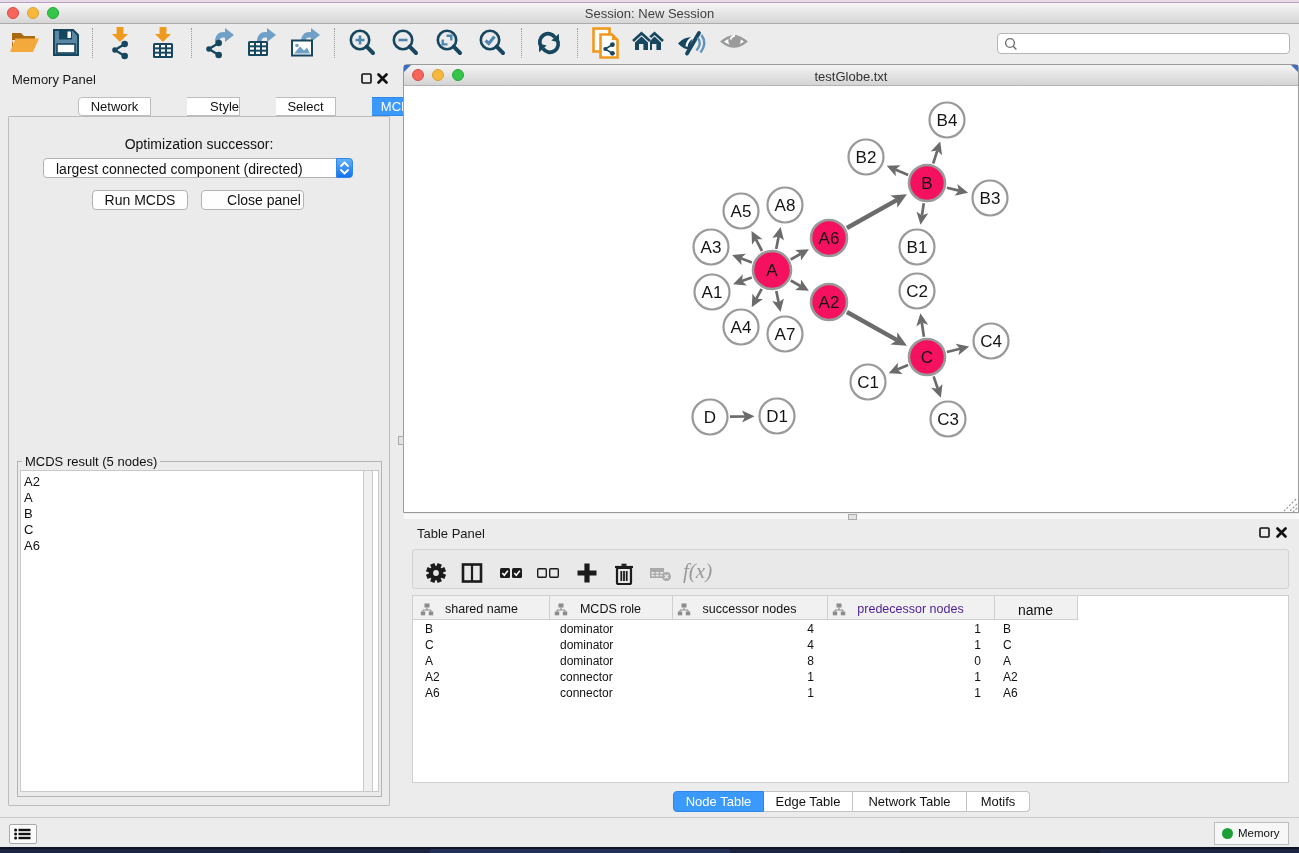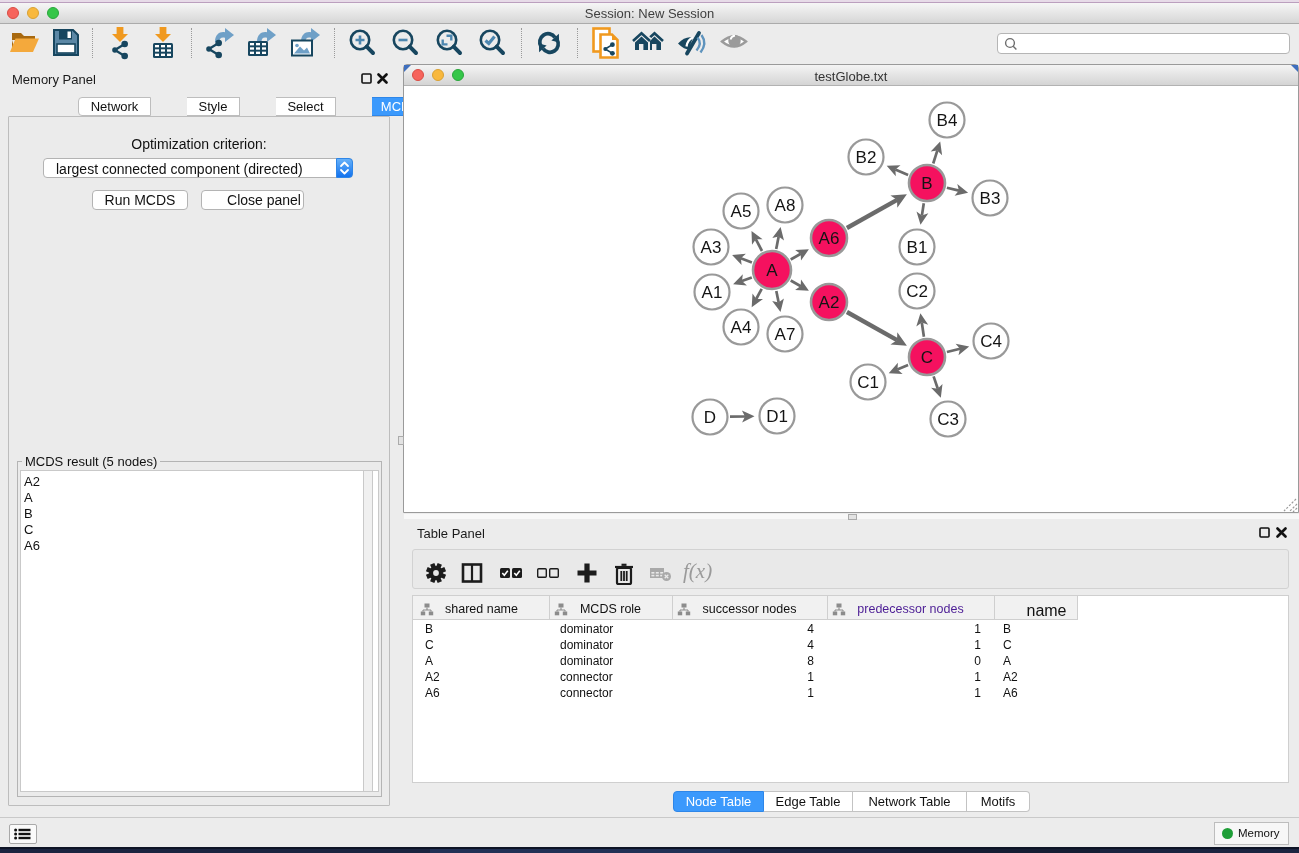--- a/index.html
+++ b/index.html
@@ -165,26 +165,26 @@
     <rect x="1" y="1" width="9" height="9" fill="none" stroke="#111" stroke-width="1.6" rx="1"></rect>
   </svg>
 <svg class="abs" style="left:377px;top:73px;" width="11" height="11" viewBox="0 0 11 11">
     <path d="M1.5,1.5 L9.5,9.5 M9.5,1.5 L1.5,9.5" stroke="#111" stroke-width="2.6" stroke-linecap="round"></path>
   </svg>
 
 <div class="abs" style="left:8px;top:116px;width:382px;height:690px;background:#ebebeb;border:1px solid #bdbdbd;border-radius:1px;"></div>
 
 <div class="abs" style="left:78px;top:97px;height:19px;display:flex;font-size:13px;gap:36px;">
 <div style="width:73px;background:#fff;border:1px solid #bdbdbd;border-radius:4px 0 0 4px;text-align:center;line-height:18px;color:#111;">Network</div>
-<div style="width:53px;background:#fff;border:1px solid #bdbdbd;border-left:none;text-align:center;line-height:18px;color:#111;">Style</div>
+<div style="width:53px;background:#fff;border:1px solid #bdbdbd;border-left:none;text-align:right;line-height:18px;color:#111;">Style</div>
 <div style="width:60px;background:#fff;border:1px solid #bdbdbd;border-left:none;text-align:center;line-height:18px;color:#111;">Select</div>
 <div style="width:57px;background:#3b99fc;border:1px solid #2e86e8;border-left:none;border-radius:0 4px 4px 0;text-align:center;line-height:18px;color:#fff;">MCDS</div>
 </div>
 
-<div class="abs" style="left:8px;top:136px;width:382px;text-align:center;font-size:14px;color:#111;">Optimization criterion:</div>
+<div class="abs" style="left:8px;top:136px;width:382px;text-align:center;font-size:14px;color:#111;">Optimization successor:</div>
 
 <div class="abs" style="left:43px;top:158px;width:310px;height:20px;background:#fff;border:1px solid #b3b3b3;border-radius:4px;"></div>
 <div class="abs" style="left:56px;top:161px;font-size:14px;color:#111;">largest connected component (directed)</div>
 <div class="abs" style="left:336px;top:158px;width:17px;height:20px;background:linear-gradient(#66b1f9,#1272ee);border:1px solid #2e86e8;border-radius:0 4px 4px 0;"></div>
 <svg class="abs" style="left:338px;top:160px;" width="13" height="16" viewBox="0 0 13 16">
 <path d="M3,6 L6.5,2.5 L10,6" fill="none" stroke="#fff" stroke-width="1.8" stroke-linecap="round" stroke-linejoin="round"></path>
 <path d="M3,10 L6.5,13.5 L10,10" fill="none" stroke="#fff" stroke-width="1.8" stroke-linecap="round" stroke-linejoin="round"></path>
 </svg>
 
 <div class="abs" style="left:92px;top:190px;width:96px;height:20px;background:#fefefe;border:1px solid #b3b3b3;border-radius:4px;text-align:center;font-size:14px;line-height:19px;color:#111;">Run MCDS</div>
@@ -387,21 +387,21 @@
 <rect x="4.5" y="0.5" width="5" height="4" fill="#8c8c8c"></rect>
 <path d="M7,4.5 L7,7 M3,7 L11,7 M3,7 L3,8.5 M11,7 L11,8.5" stroke="#8c8c8c" stroke-width="1.1" fill="none"></path>
 <rect x="0.8" y="8.5" width="4.4" height="3.8" fill="#8c8c8c"></rect>
 <rect x="8.8" y="8.5" width="4.4" height="3.8" fill="#8c8c8c"></rect>
 </svg>
 <div class="abs" style="left:547px;top:601px;width:0;"></div>
 <div class="abs" style="left:414px;top:602px;width:135px;text-align:center;font-size:12.5px;color:#111;">shared name</div>
 <div class="abs" style="left:549px;top:602px;width:123px;text-align:center;font-size:12.5px;color:#111;">MCDS role</div>
 <div class="abs" style="left:672px;top:602px;width:155px;text-align:center;font-size:12.5px;color:#111;">successor nodes</div>
 <div class="abs" style="left:827px;top:602px;width:167px;text-align:center;font-size:12.5px;color:#4c1d95;">predecessor nodes</div>
-<div class="abs" style="left:994px;top:602px;width:83px;text-align:center;font-size:16px;color:#111;margin-left:11px;">name</div>
+<div class="abs" style="left:994px;top:602px;width:83px;text-align:center;font-size:14px;color:#111;">name</div>
 
 <div class="abs" style="left:425px;top:622px;font-size:12px;color:#111;">B</div>
 <div class="abs" style="left:560px;top:622px;font-size:12px;color:#111;">dominator</div>
 <div class="abs" style="left:714px;top:622px;width:100px;text-align:right;font-size:12px;color:#111;">4</div>
 <div class="abs" style="left:881px;top:622px;width:100px;text-align:right;font-size:12px;color:#111;">1</div>
 <div class="abs" style="left:1003px;top:622px;font-size:12px;color:#111;">B</div>
 <div class="abs" style="left:425px;top:638px;font-size:12px;color:#111;">C</div>
 <div class="abs" style="left:560px;top:638px;font-size:12px;color:#111;">dominator</div>
 <div class="abs" style="left:714px;top:638px;width:100px;text-align:right;font-size:12px;color:#111;">4</div>
 <div class="abs" style="left:881px;top:638px;width:100px;text-align:right;font-size:12px;color:#111;">1</div>

